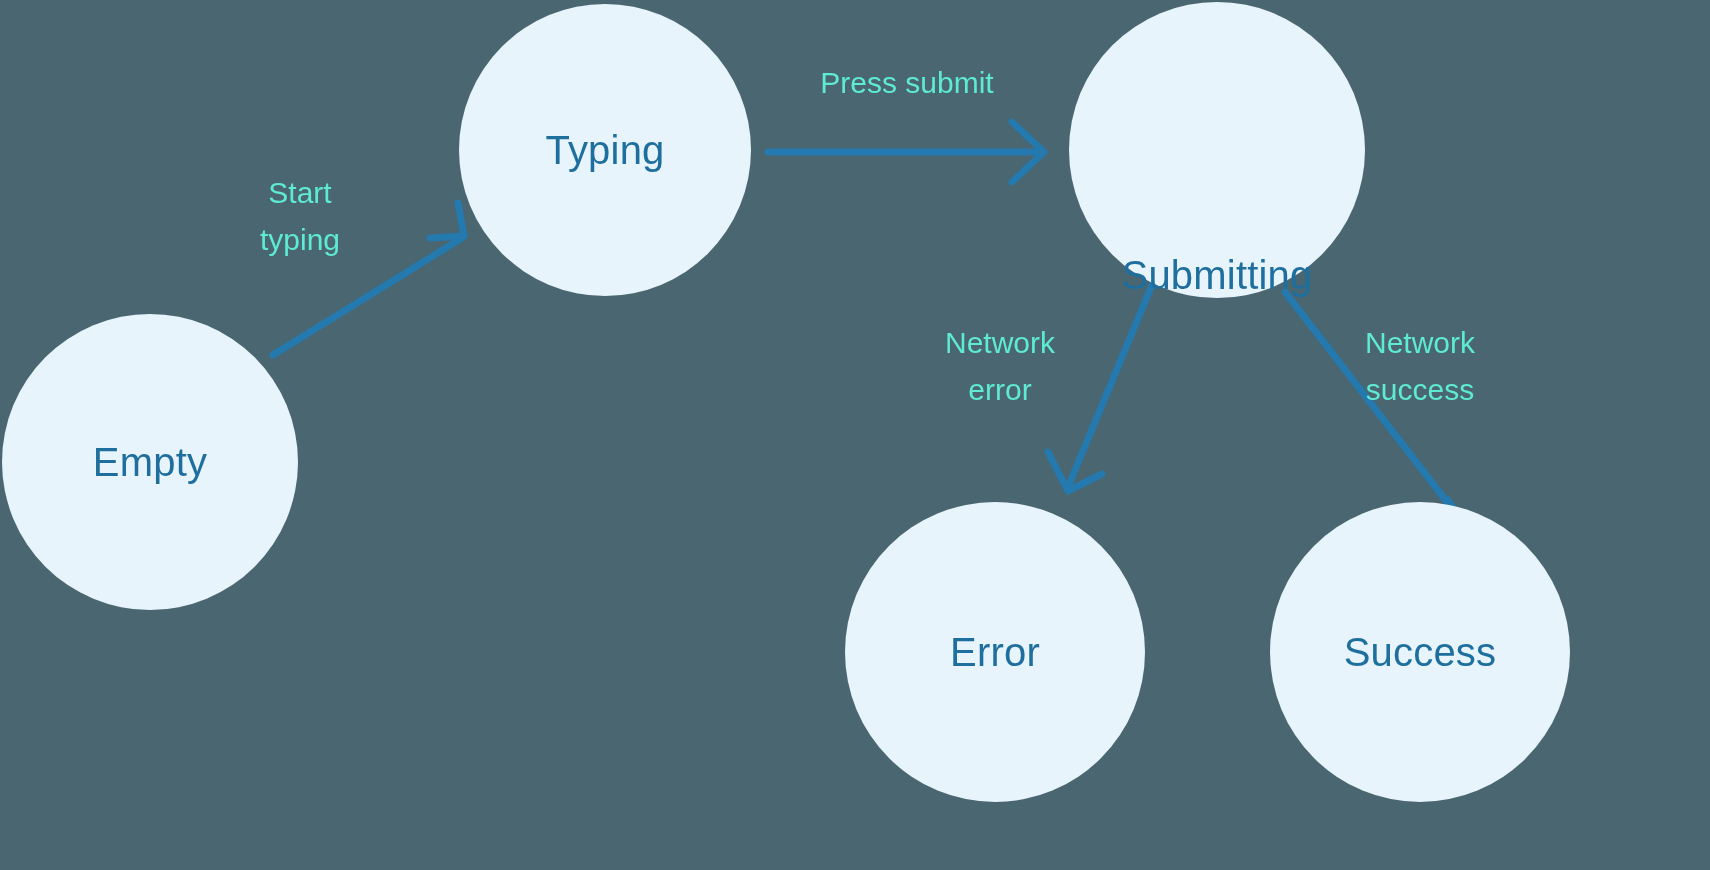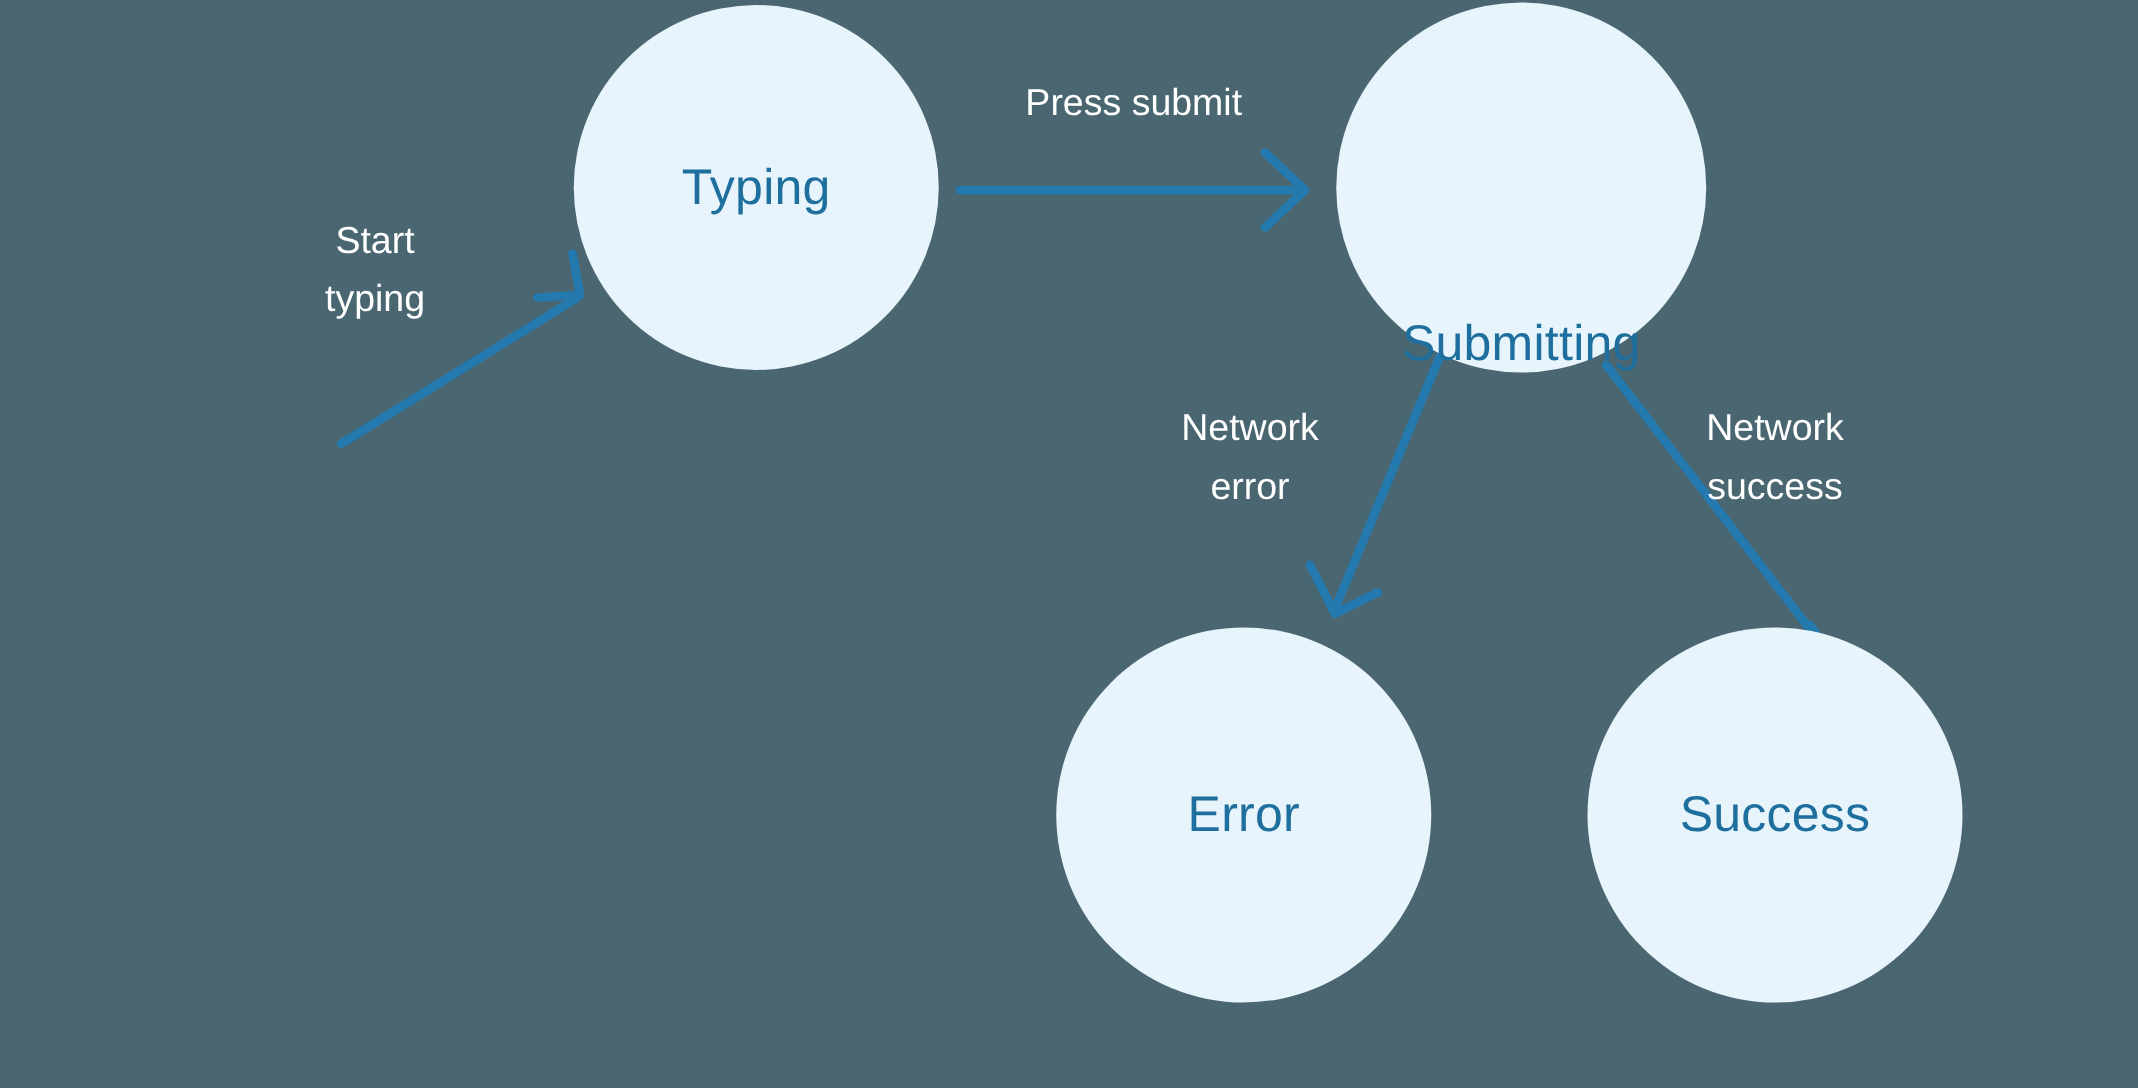--- a/index.html
+++ b/index.html
@@ -36,21 +36,21 @@
     color: #1e6f9e;
     font-weight: 400;
     letter-spacing: 0.2px;
     white-space: nowrap;
     user-select: none;
   }
   .edge-label {
     position: absolute;
     font-size: 30px;
     line-height: 1.55;
-    color: #ffffff;
+    color: #5eead4;
     font-weight: 400;
     text-align: center;
     white-space: pre-line;
     user-select: none;
   }
 </style>
 </head>
 <body>
 
 <div id="canvas">
@@ -71,20 +71,23 @@
       <line x1="1152" y1="285" x2="1068" y2="487" stroke="#2479ae" stroke-width="7" stroke-linecap="round"></line>
       <polyline points="1048,452 1068,491 1102,474" fill="none" stroke="#2479ae" stroke-width="7" stroke-linecap="round" stroke-linejoin="round"></polyline>
     </g>
 
     <g>
       <line x1="1285" y1="292" x2="1474" y2="537" stroke="#2479ae" stroke-width="7" stroke-linecap="round"></line>
       <polyline points="1448,500 1475,541 1427,533" fill="none" stroke="#2479ae" stroke-width="7" stroke-linecap="round" stroke-linejoin="round"></polyline>
     </g>
   </svg>
 
+  <div class="state-node" style="left:2px; top:314px; width:296px; height:296px;">
+    <span class="state-label">Empty</span>
+  </div>
 
   <div class="state-node" style="left:459px; top:4px; width:292px; height:292px;">
     <span class="state-label">Typing</span>
   </div>
 
   <div class="state-node" style="left:1069px; top:2px; width:296px; height:296px;align-items:flex-end;">
     <span class="state-label">Submitting</span>
   </div>
 
   <div class="state-node" style="left:845px; top:502px; width:300px; height:300px;">

